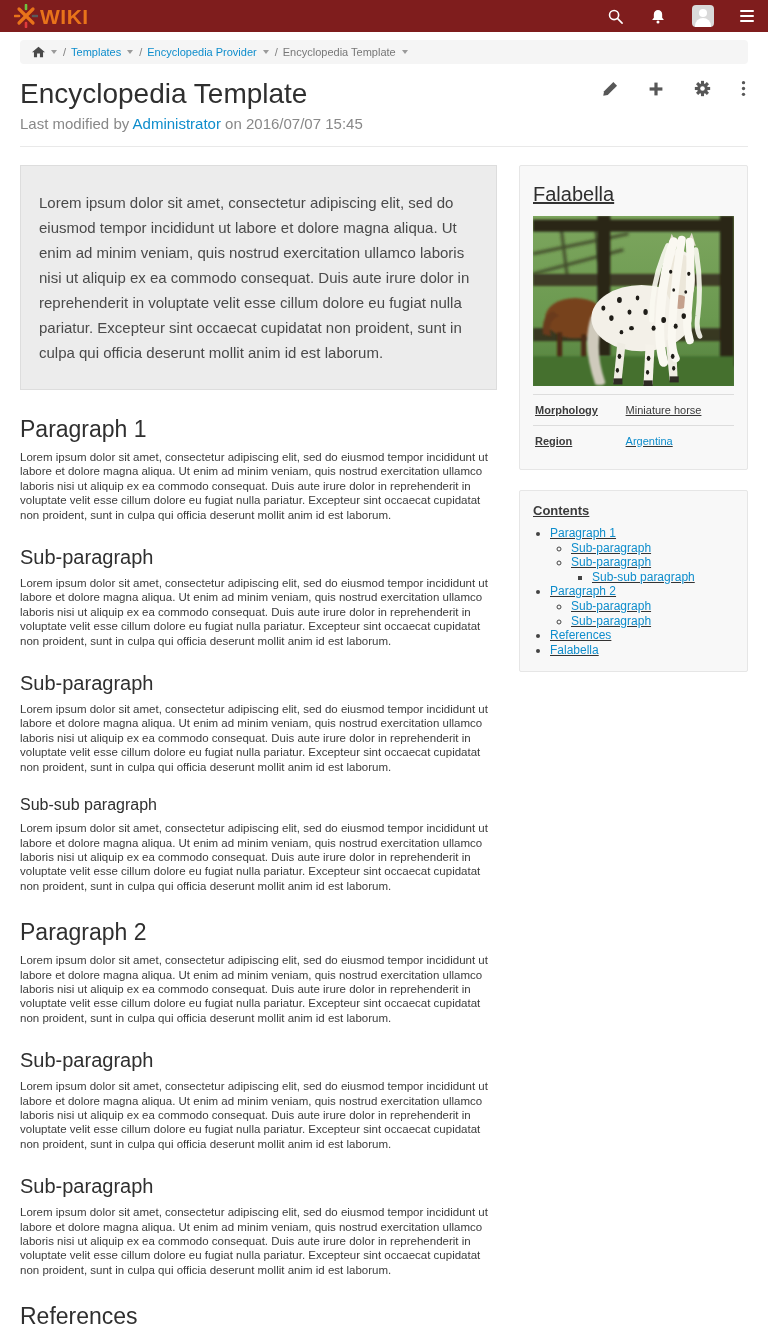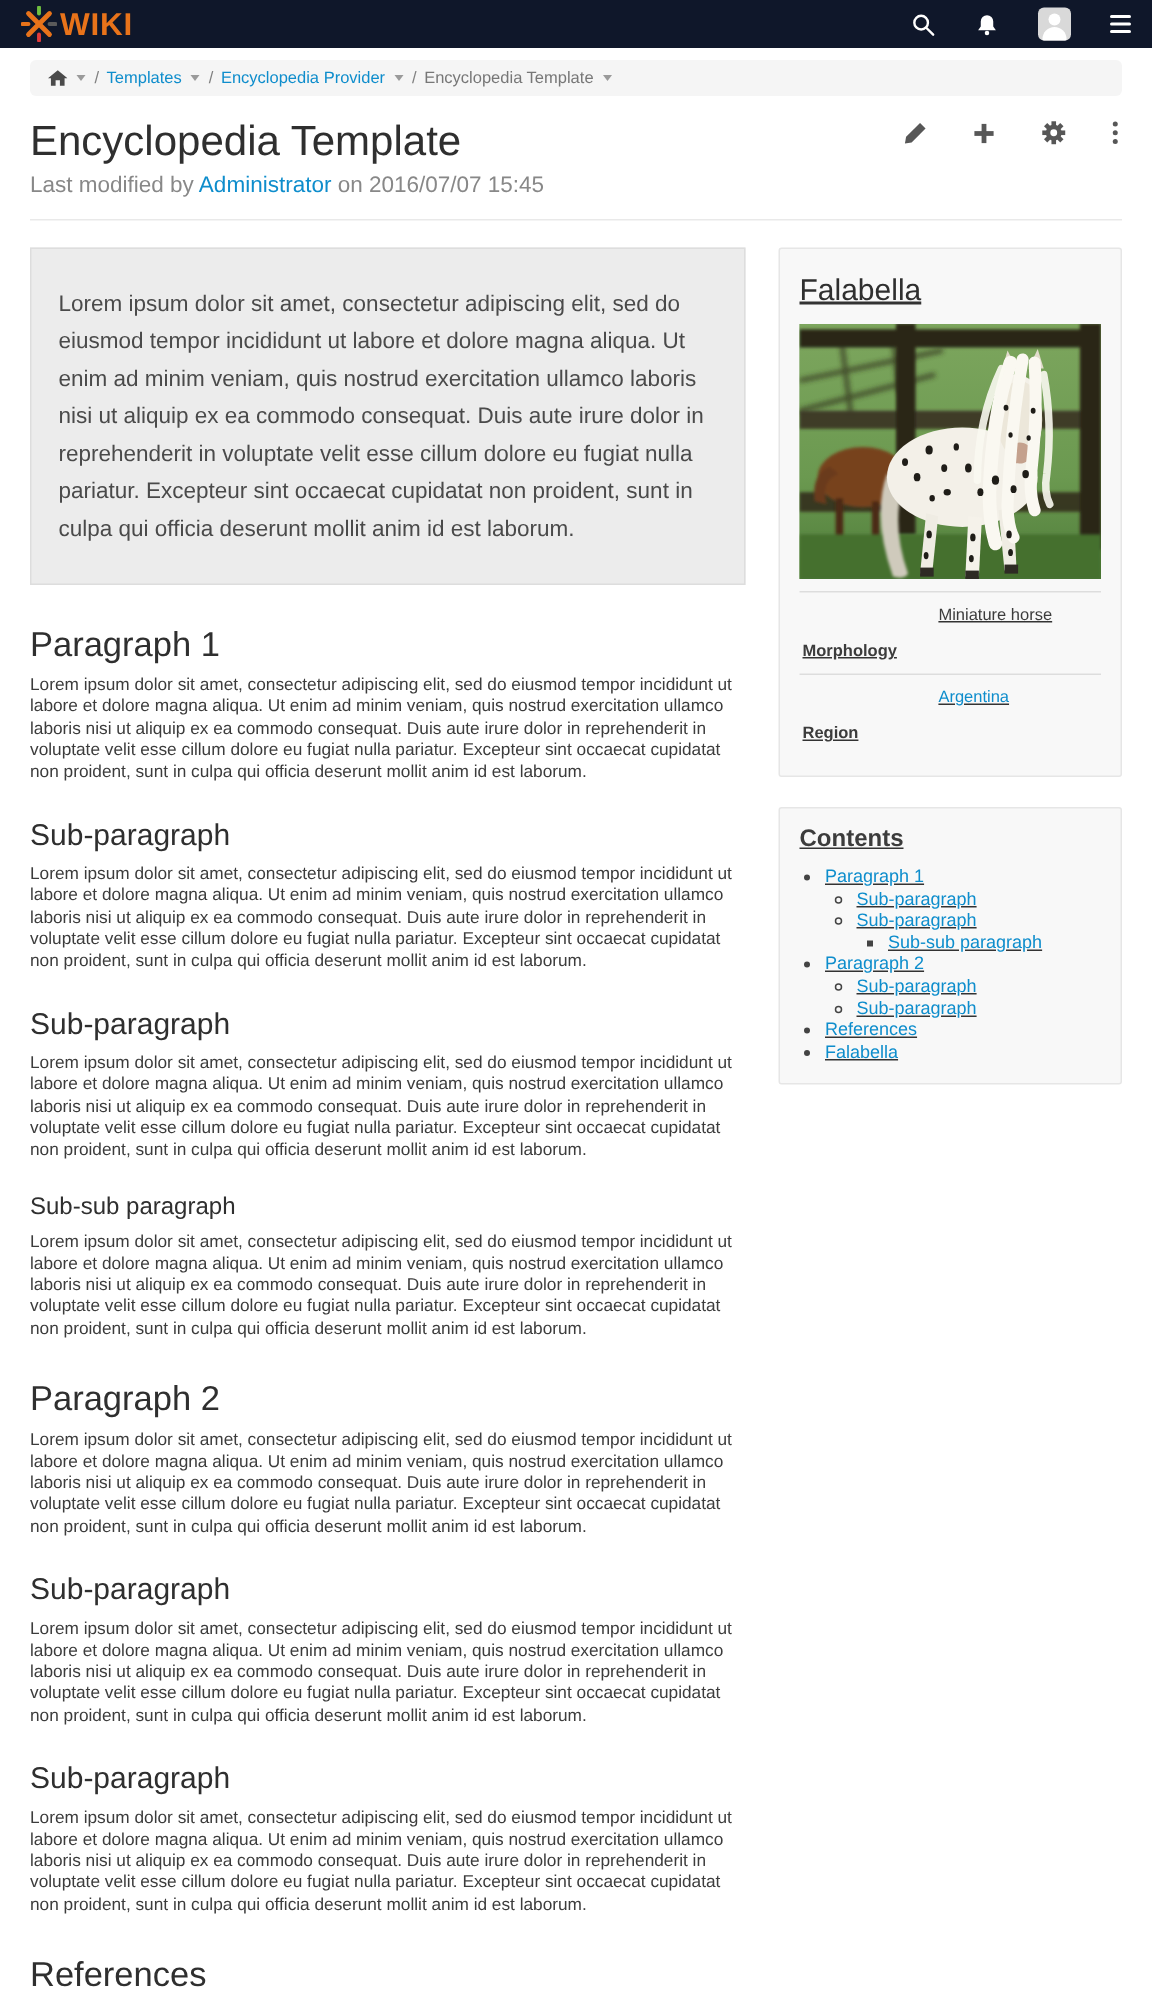--- a/index.html
+++ b/index.html
@@ -1,20 +1,20 @@
 <!DOCTYPE html>
 <html><head>
 <meta charset="utf-8">
 <style>
   * { box-sizing: border-box; margin: 0; padding: 0; }
   html, body { width: 768px; background: #fff; font-family: "Liberation Sans", sans-serif; color: #333; }
   a { text-decoration: none; }
 
   
-  .navbar { height: 32px; background: #0f172a; display: flex; align-items: center; padding: 0 14px; }
+  .navbar { height: 32px; background: #7f1d1d; display: flex; align-items: center; padding: 0 14px; }
   .brand { display: flex; align-items: center; gap: 2px; cursor: pointer; }
   .brand-text { color: #e8731a; font-size: 21px; font-weight: bold; letter-spacing: 0.5px; line-height: 1; }
   .nav-right { margin-left: auto; display: flex; align-items: center; gap: 26px; }
   .nav-icon { display: inline-flex; align-items: center; justify-content: center; cursor: pointer; }
   .avatar { width: 22px; height: 22px; background: #d9d9d9; border-radius: 4px; position: relative; overflow: hidden; }
   .avatar .head { position: absolute; left: 7px; top: 4px; width: 8px; height: 8px; border-radius: 50%; background: #fff; }
   .avatar .body { position: absolute; left: 3px; top: 13px; width: 16px; height: 12px; border-radius: 8px 8px 0 0; background: #fff; }
   .hamburger { display: inline-flex; flex-direction: column; gap: 3px; }
   .hamburger i { width: 14px; height: 2px; background: #fff; border-radius: 1px; }
 
@@ -47,26 +47,26 @@
   .main-col h4 { font-size: 16px; font-weight: 400; color: #2f2f2f; margin: 22px 0 7px; }
   .main-col p { font-size: 11.5px; line-height: 14.4px; color: #3c3c3c; }
   .ext-icon { display: inline-block; margin-left: 2px; vertical-align: 1px; }
 
   
   .panel { background: #f8f8f8; border: 1px solid #e6e6e6; border-radius: 2px; padding: 13px; text-decoration: underline; }
   .infobox-title { font-size: 20px; font-weight: 400; color: #2f2f2f; margin: 4px 0 10px; }
   .infobox-photo { width: 100%; height: 170px; display: block; background: #6f9a52; }
   .infobox-table { margin-top: 8px; font-size: 11px; }
   .infobox-row { display: flex; padding: 9px 2px; border-top: 1px solid #ddd; }
-  .infobox-row .label { flex: 0 0 46%; font-weight: bold; color: #3c3c3c; margin-top: 24px; }
+  .infobox-row .label { flex: 0 0 46%; font-weight: bold; color: #3c3c3c; }
   .infobox-row .value { color: #3c3c3c; }
   .infobox-row .value a { color: #0e8dcc; cursor: pointer; }
 
   .toc-panel { margin-top: 20px; padding: 12px 13px 14px; }
-  .toc-title { font-size: 16px; font-weight: bold; color: #3c3c3c; margin-bottom: 8px; }
+  .toc-title { font-size: 13px; font-weight: bold; color: #3c3c3c; margin-bottom: 8px; }
   .toc-panel ul { margin: 0 0 0 17px; font-size: 12px; line-height: 14.6px; }
   .toc-panel ul ul { margin-left: 21px; }
   .toc-panel li { color: #444; }
   .toc-panel a { color: #0e8dcc; cursor: pointer; }
   .toc-l1 { list-style-type: disc; }
   .toc-l2 { list-style-type: circle; }
   .toc-l3 { list-style-type: square; }
 </style>
 </head>
 <body>

